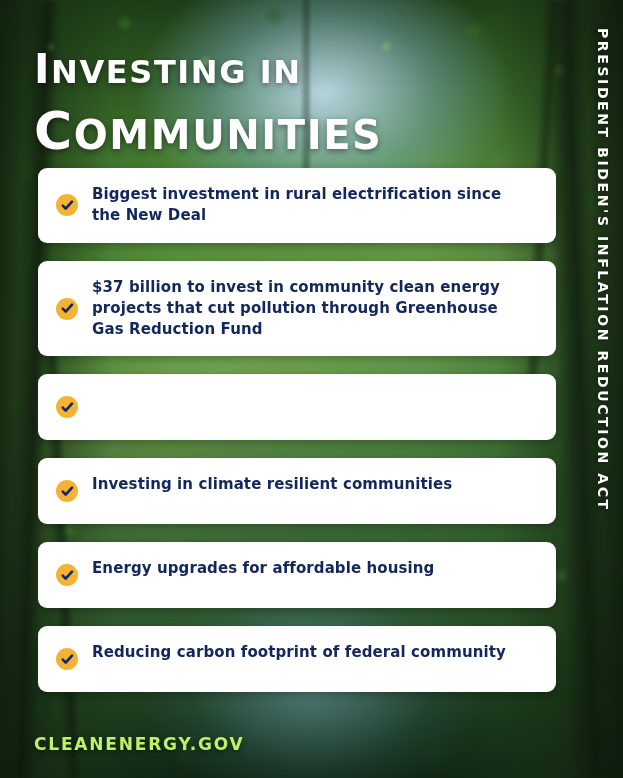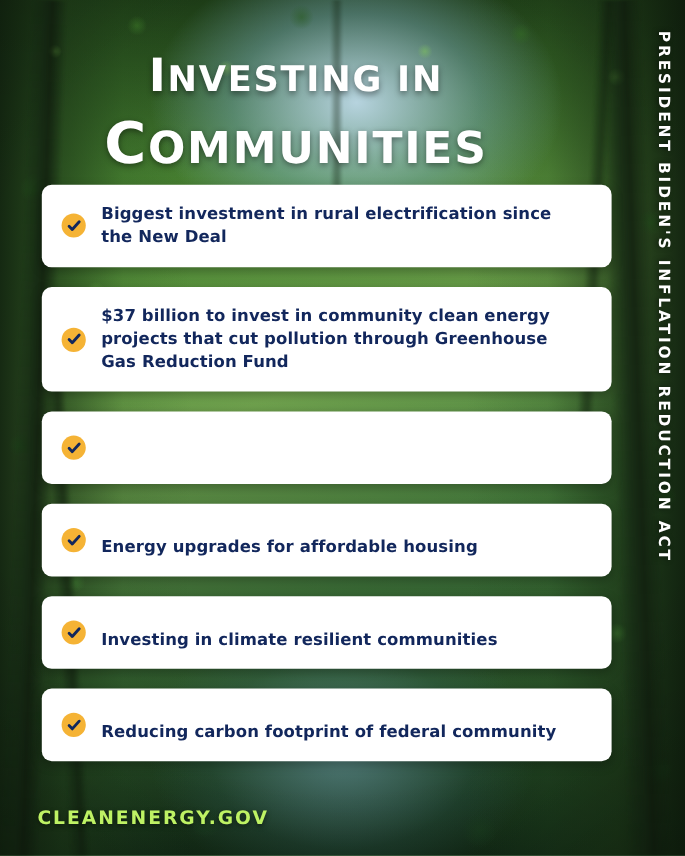--- a/index.html
+++ b/index.html
@@ -96,21 +96,20 @@
     top: 42px;
     width: 470px;
     color: #ffffff;
     font-family: "DejaVu Sans", sans-serif;
     font-weight: bold;
     font-size: 31px;
     line-height: 1.32;
     letter-spacing: 1.6px;
     text-transform: uppercase;
     text-shadow: 0 2px 6px rgba(0,0,0,0.45);
-    text-align: center;
   }
   .title .line1 { font-size: 32px; display: block; }
   .title .line2 { font-size: 40px; display: block; }
 
   
   .sc::first-letter { font-size: 1.30em; }
 
   .sidebar-title {
     position: absolute;
     right: 12px;
@@ -138,21 +137,21 @@
 
   .card {
     position: relative;
     background: #ffffff;
     border-radius: 9px;
     box-shadow: 0 3px 10px rgba(0,0,0,0.28);
     margin-bottom: 18px;
     padding: 16px 30px 16px 54px;
     min-height: 34px;
     display: flex;
-    align-items: flex-end;
+    align-items: flex-start;
   }
 
   .check {
     position: absolute;
     left: 18px;
     top: 50%;
     transform: translateY(-50%);
     width: 22px;
     height: 22px;
     border-radius: 50%;
@@ -235,30 +234,30 @@
           </svg>
         </span>
       </div>
 
       <div class="card">
         <span class="check">
           <svg width="13" height="13" viewBox="0 0 13 13" aria-hidden="true">
             <path d="M1.8 6.6 L4.7 9.6 L11 2.6" fill="none" stroke="#12275c" stroke-width="2.6" stroke-linecap="round" stroke-linejoin="round"></path>
           </svg>
         </span>
+        <span class="card-text">Investing in climate resilient communities</span>
+      </div>
+
+      <div class="card">
+        <span class="check">
+          <svg width="13" height="13" viewBox="0 0 13 13" aria-hidden="true">
+            <path d="M1.8 6.6 L4.7 9.6 L11 2.6" fill="none" stroke="#12275c" stroke-width="2.6" stroke-linecap="round" stroke-linejoin="round"></path>
+          </svg>
+        </span>
         <span class="card-text">Energy upgrades for affordable housing</span>
-      </div>
-
-      <div class="card">
-        <span class="check">
-          <svg width="13" height="13" viewBox="0 0 13 13" aria-hidden="true">
-            <path d="M1.8 6.6 L4.7 9.6 L11 2.6" fill="none" stroke="#12275c" stroke-width="2.6" stroke-linecap="round" stroke-linejoin="round"></path>
-          </svg>
-        </span>
-        <span class="card-text">Investing in climate resilient communities</span>
       </div>
 
       <div class="card">
         <span class="check">
           <svg width="13" height="13" viewBox="0 0 13 13" aria-hidden="true">
             <path d="M1.8 6.6 L4.7 9.6 L11 2.6" fill="none" stroke="#12275c" stroke-width="2.6" stroke-linecap="round" stroke-linejoin="round"></path>
           </svg>
         </span>
         <span class="card-text">Reducing carbon footprint of federal community</span>
       </div>

